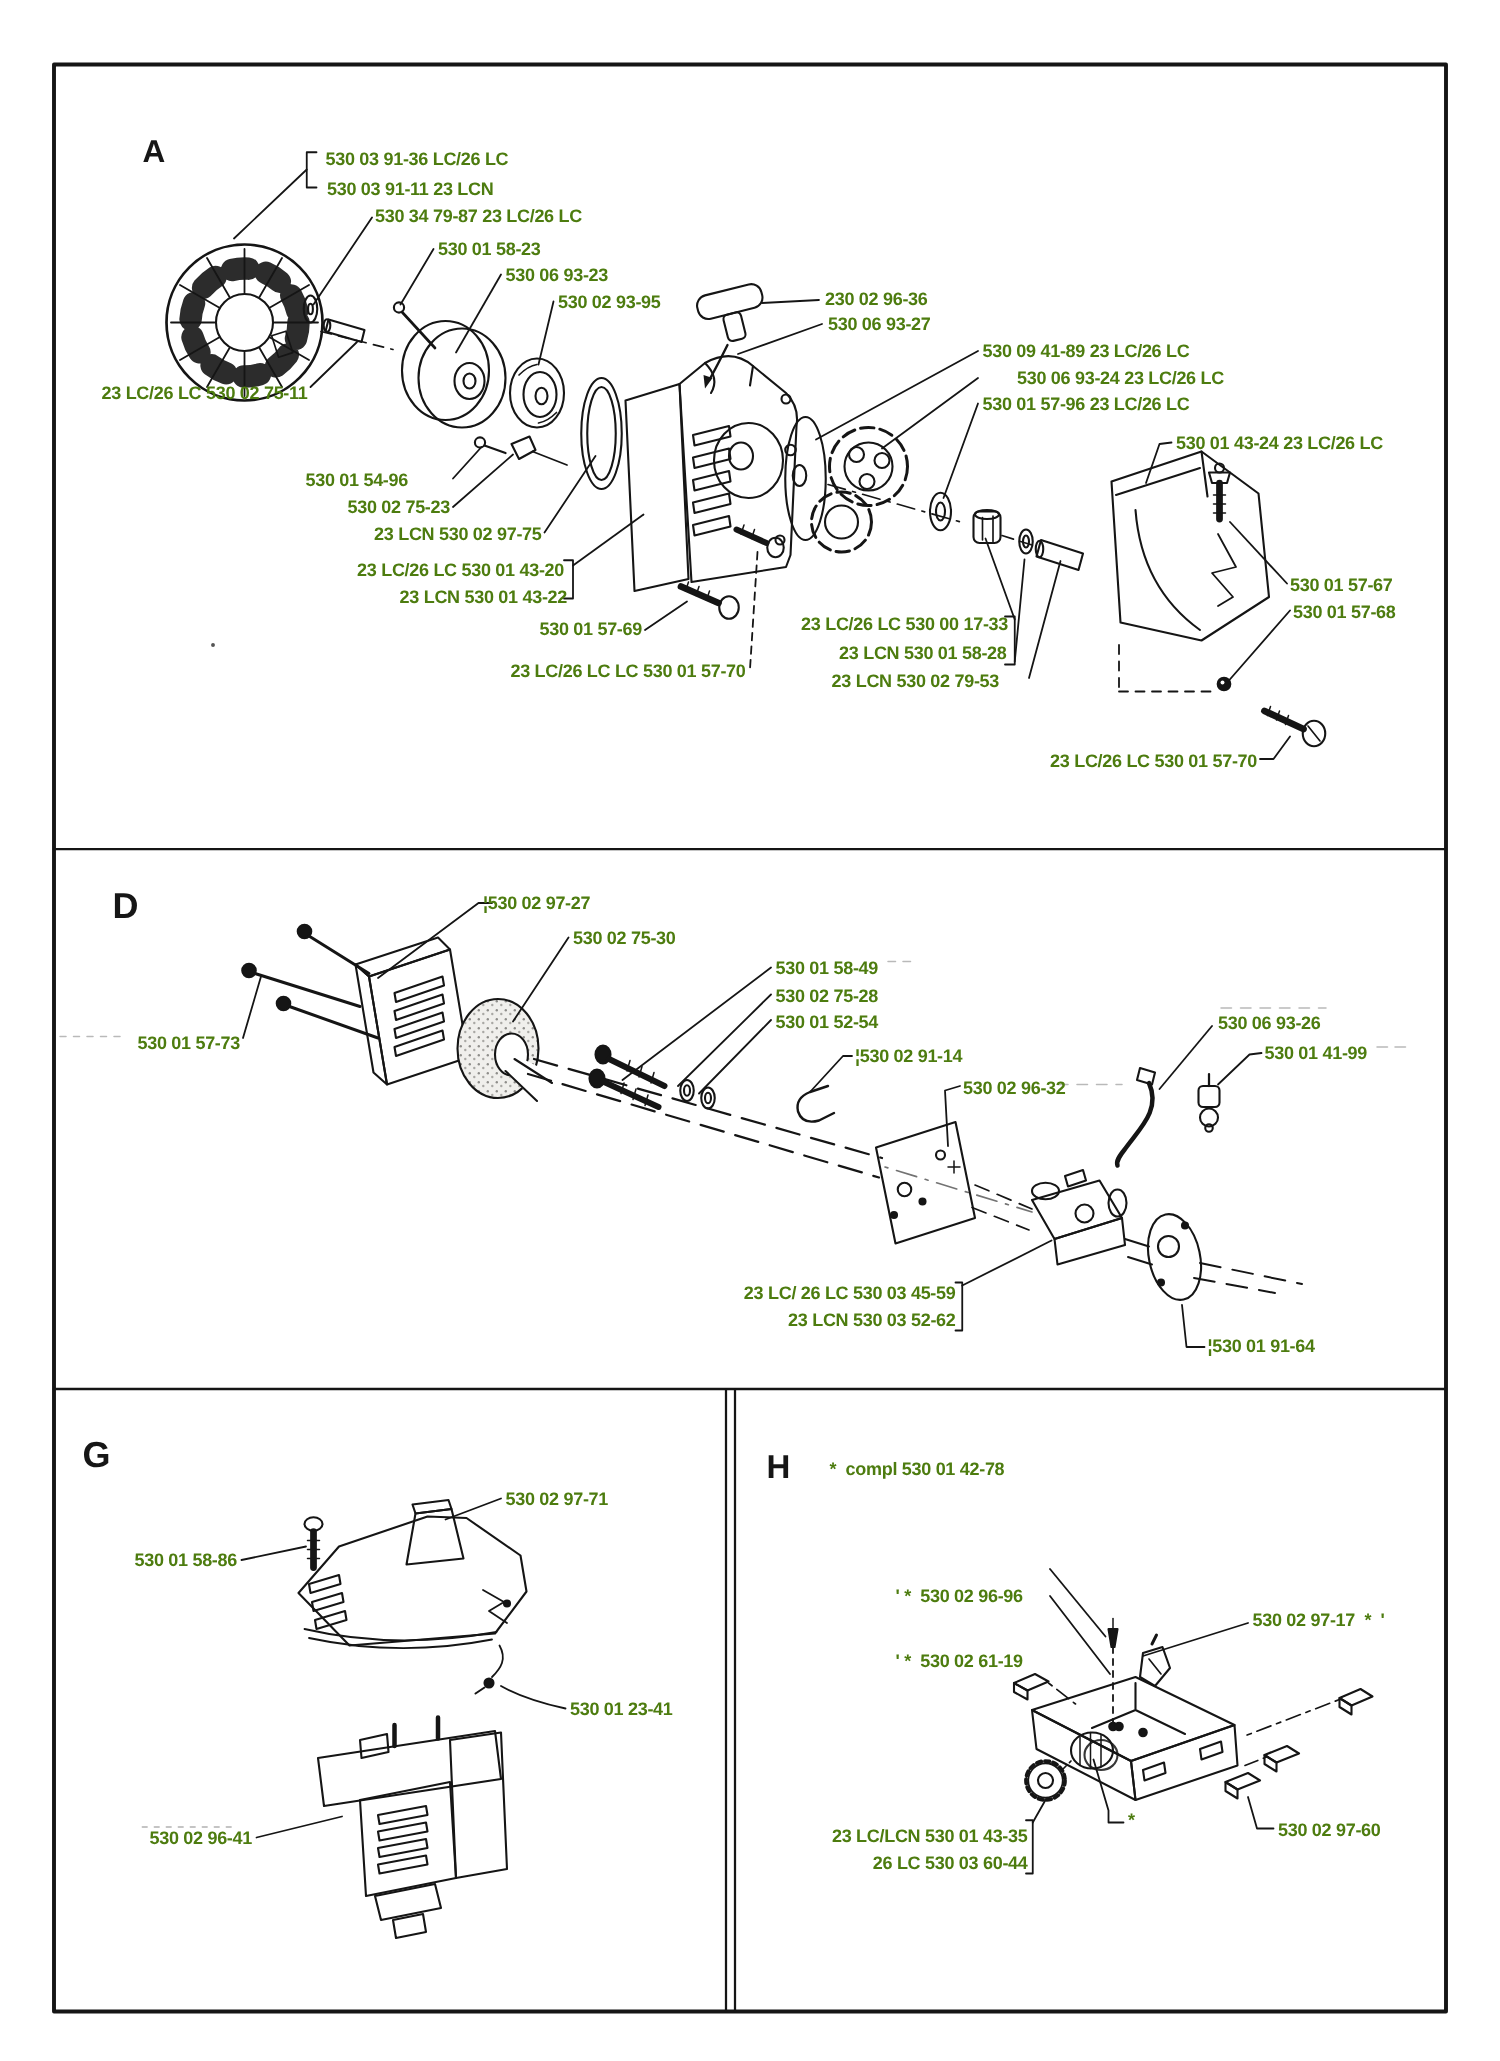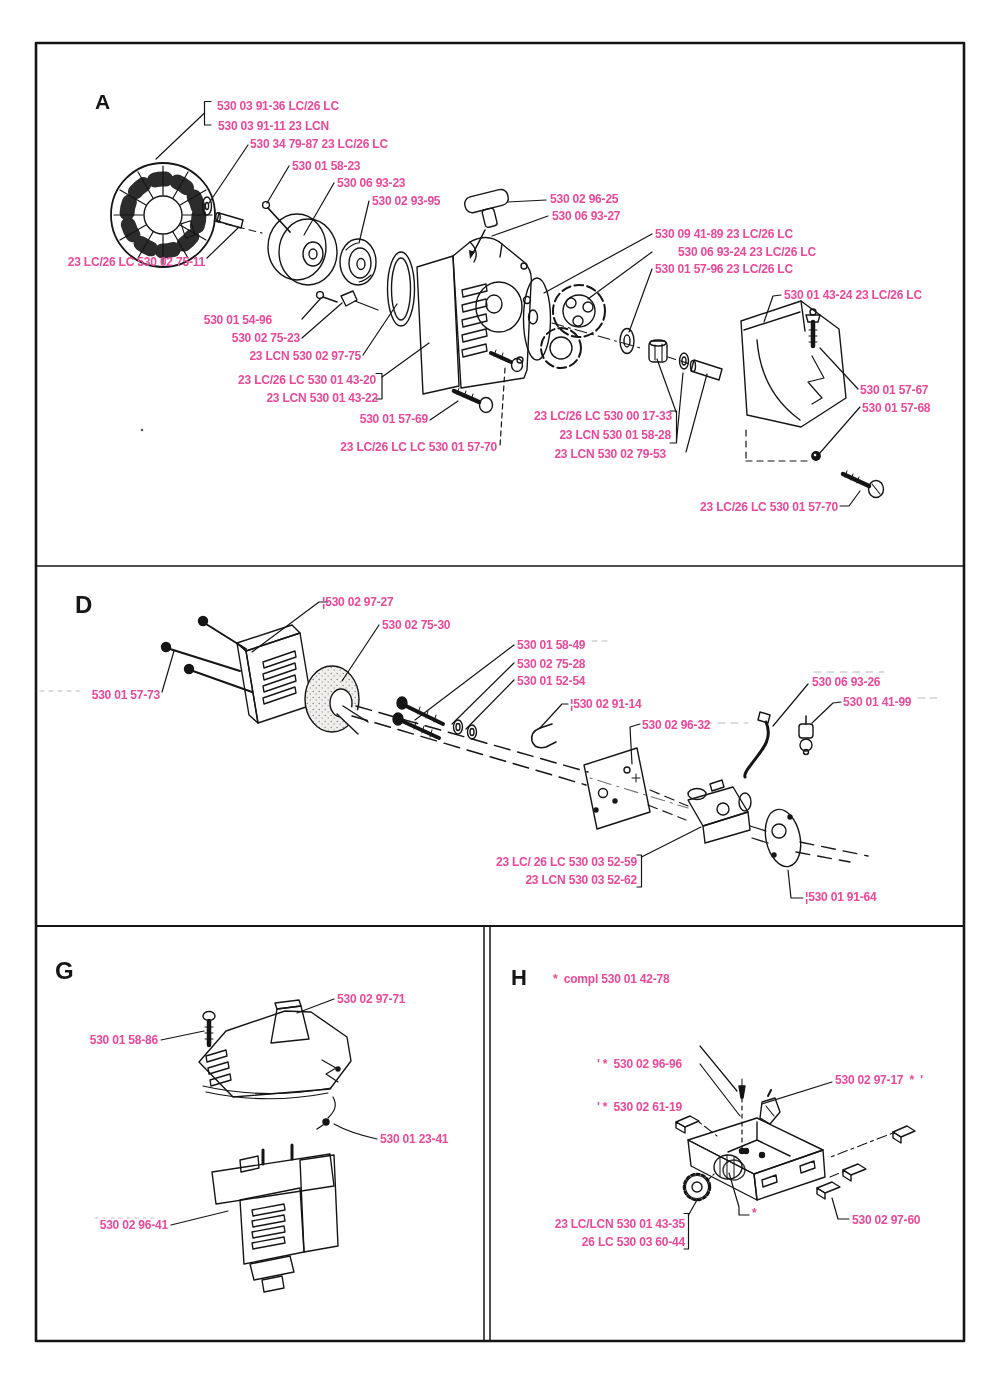--- a/index.html
+++ b/index.html
@@ -1,20 +1,20 @@
 <!DOCTYPE html>
 <html><head>
 <meta charset="utf-8">
 <style>
   html,body{margin:0;padding:0;background:#fff;}
   .page{position:relative;width:1000px;height:1374px;background:#fff;overflow:hidden;
         font-family:"Liberation Sans",sans-serif;}
   .art{position:absolute;left:0;top:0;}
   .lbl{position:absolute;font:bold 12px/14px "Liberation Sans",sans-serif;
-       letter-spacing:-0.2px;color:#ec4899;white-space:pre;}
+       letter-spacing:-0.2px;color:#4d7c0f;white-space:pre;}
   .sec{position:absolute;font-weight:bold;color:#161616;
        font-family:"Liberation Sans",sans-serif;letter-spacing:1px;}
 </style>
 </head>
 <body>
 
 <div class="page">
 
 <svg class="art" width="1000" height="1374" viewBox="0 0 1000 1374" stroke="#151515" fill="none" stroke-width="1.4" stroke-linecap="round" stroke-linejoin="round">
   <defs>
@@ -388,21 +388,21 @@
 <div class="sec" style="left:55px;top:957px;font-size:24px">G</div>
 <div class="sec" style="left:511px;top:965px;font-size:22px">H</div>
 
 <div class="lbl" style="left:217px;top:99px">530 03 91-36 LC/26 LC</div>
 <div class="lbl" style="left:218px;top:119px">530 03 91-11 23 LCN</div>
 <div class="lbl" style="left:250px;top:137px">530 34 79-87 23 LC/26 LC</div>
 <div class="lbl" style="left:292px;top:159px">530 01 58-23</div>
 <div class="lbl" style="left:337px;top:176px">530 06 93-23</div>
 <div class="lbl" style="left:372px;top:194px">530 02 93-95</div>
 <div class="lbl" style="right:795px;top:255px">23 LC/26 LC 530 02 75-11</div>
-<div class="lbl" style="left:550px;top:192px">530 02 96-25</div>
+<div class="lbl" style="left:550px;top:192px">230 02 96-36</div>
 <div class="lbl" style="left:552px;top:209px">530 06 93-27</div>
 <div class="lbl" style="left:655px;top:227px">530 09 41-89 23 LC/26 LC</div>
 <div class="lbl" style="left:678px;top:245px">530 06 93-24 23 LC/26 LC</div>
 <div class="lbl" style="left:655px;top:262px">530 01 57-96 23 LC/26 LC</div>
 <div class="lbl" style="left:784px;top:288px">530 01 43-24 23 LC/26 LC</div>
 <div class="lbl" style="left:860px;top:383px">530 01 57-67</div>
 <div class="lbl" style="left:862px;top:401px">530 01 57-68</div>
 <div class="lbl" style="right:728px;top:313px">530 01 54-96</div>
 <div class="lbl" style="right:700px;top:331px">530 02 75-23</div>
 <div class="lbl" style="right:639px;top:349px">23 LCN 530 02 97-75</div>
@@ -418,21 +418,21 @@
 <div class="lbl" style="left:322px;top:595px">¦530 02 97-27</div>
 <div class="lbl" style="left:382px;top:618px">530 02 75-30</div>
 <div class="lbl" style="right:840px;top:688px">530 01 57-73</div>
 <div class="lbl" style="left:517px;top:638px">530 01 58-49</div>
 <div class="lbl" style="left:517px;top:657px">530 02 75-28</div>
 <div class="lbl" style="left:517px;top:674px">530 01 52-54</div>
 <div class="lbl" style="left:570px;top:697px">¦530 02 91-14</div>
 <div class="lbl" style="left:642px;top:718px">530 02 96-32</div>
 <div class="lbl" style="left:812px;top:675px">530 06 93-26</div>
 <div class="lbl" style="left:843px;top:695px">530 01 41-99</div>
-<div class="lbl" style="right:363px;top:855px">23 LC/ 26 LC 530 03 52-59</div>
+<div class="lbl" style="right:363px;top:855px">23 LC/ 26 LC 530 03 45-59</div>
 <div class="lbl" style="right:363px;top:873px">23 LCN 530 03 52-62</div>
 <div class="lbl" style="left:805px;top:890px">¦530 01 91-64</div>
 
 <div class="lbl" style="left:337px;top:992px">530 02 97-71</div>
 <div class="lbl" style="right:842px;top:1033px">530 01 58-86</div>
 <div class="lbl" style="left:380px;top:1132px">530 01 23-41</div>
 <div class="lbl" style="right:832px;top:1218px">530 02 96-41</div>
 
 <div class="lbl" style="left:553px;top:972px">*  compl 530 01 42-78</div>
 <div class="lbl" style="left:597px;top:1100px">' *  530 02 61-19</div>

